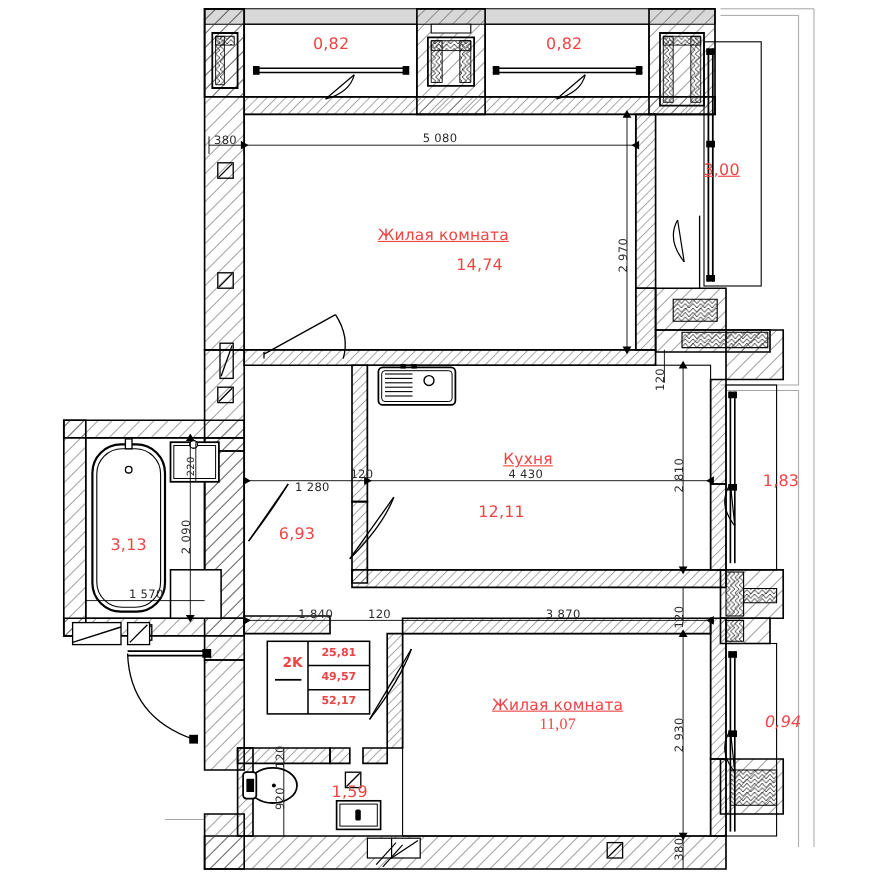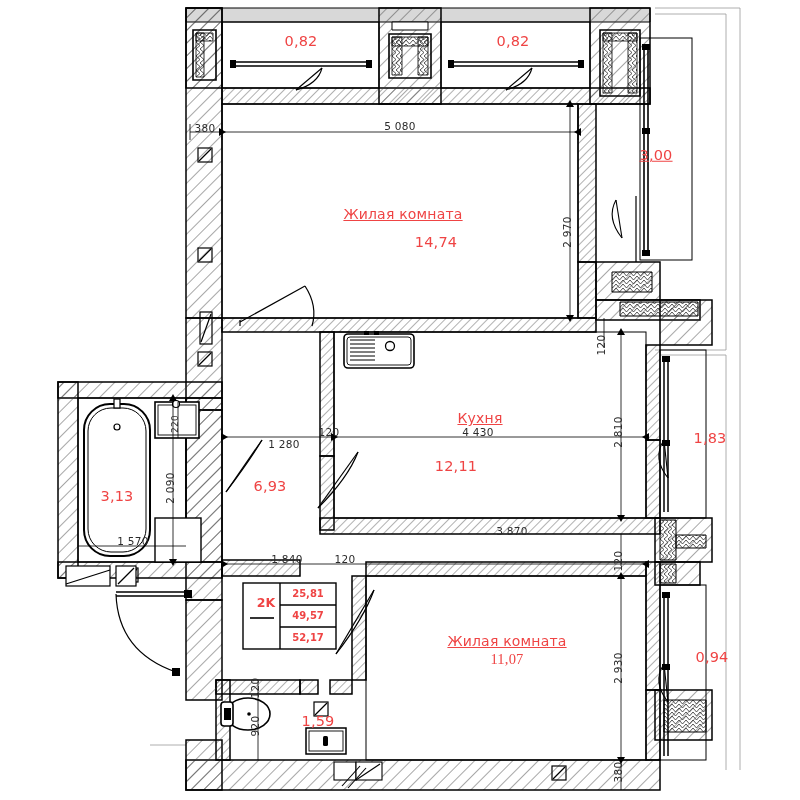--- a/index.html
+++ b/index.html
@@ -359,21 +359,21 @@
     <line x1="250" y1="618" x2="274" y2="618" stroke-width="1.6"></line>
   </g>
 </svg>
 
 <div>
 
   <div class="lbl room-area ctr" style="left:301px;top:41px;">0,82</div>
   <div class="lbl room-area ctr" style="left:513px;top:41px;">0,82</div>
   <div class="lbl room-area ctr" style="left:656px;top:155px;text-decoration:underline;">3,00</div>
   <div class="lbl room-area ctr" style="left:710px;top:438px;">1,83</div>
-  <div class="lbl room-area ctr" style="left:712px;top:657px;">0,94</div>
+  <div class="lbl room-area ctr" style="left:712px;top:657px;font-style:italic;">0,94</div>
 
   <div class="lbl room-name ctr" style="left:403px;top:214px;">Жилая комната</div>
   <div class="lbl room-area ctr" style="left:403px;top:242px;margin-left:33px;">14,74</div>
 
   <div class="lbl room-name ctr" style="left:456px;top:418px;margin-left:24px;">Кухня</div>
   <div class="lbl room-area ctr" style="left:456px;top:466px;">12,11</div>
 
   <div class="lbl room-name ctr" style="left:507px;top:641px;">Жилая комната</div>
   <div class="lbl room-area ctr" style="left:507px;top:659px;font-family:Liberation Serif, serif;">11,07</div>
 
@@ -383,21 +383,21 @@
 
   <div class="lbl room-area ctr" style="left:318px;top:721px;text-align:right;">1,59</div>
 
   <div class="lbl dim ctr" style="left:400px;top:126px;text-align:center;">5 080</div>
   <div class="lbl dim ctr" style="left:205px;top:128px;">380</div>
   <div class="lbl dim ctr" style="left:478px;top:432px;">4 430</div>
   <div class="lbl dim ctr" style="left:271px;top:444px;margin-left:13px;">1 280</div>
   <div class="lbl dim ctr" style="left:329px;top:432px;">120</div>
   <div class="lbl dim ctr" style="left:287px;top:559px;">1 840</div>
   <div class="lbl dim ctr" style="left:345px;top:559px;">120</div>
-  <div class="lbl dim ctr" style="left:512px;top:531px;">3 870</div>
+  <div class="lbl dim ctr" style="left:512px;top:559px;">3 870</div>
   <div class="lbl dim ctr" style="left:133px;top:541px;">1 570</div>
 
   <div class="lbl dim dim-v" style="left:567px;top:232px;transform:rotate(-90deg) translate(-50%,-50%);">2 970</div>
   <div class="lbl dim dim-v" style="left:601px;top:345px;transform:rotate(-90deg) translate(-50%,-50%);">120</div>
   <div class="lbl dim dim-v" style="left:618px;top:432px;transform:rotate(-90deg) translate(-50%,-50%);">2 810</div>
   <div class="lbl dim dim-v" style="left:618px;top:561px;transform:rotate(-90deg) translate(-50%,-50%);">120</div>
   <div class="lbl dim dim-v" style="left:618px;top:668px;transform:rotate(-90deg) translate(-50%,-50%);">2 930</div>
   <div class="lbl dim dim-v" style="left:618px;top:772px;transform:rotate(-90deg) translate(-50%,-50%);">380</div>
   <div class="lbl dim dim-v" style="left:170px;top:488px;transform:rotate(-90deg) translate(-50%,-50%);">2 090</div>
   <div class="lbl dim dim-v" style="left:175px;top:424px;transform:rotate(-90deg) translate(-50%,-50%);font-size:9px;">220</div>

